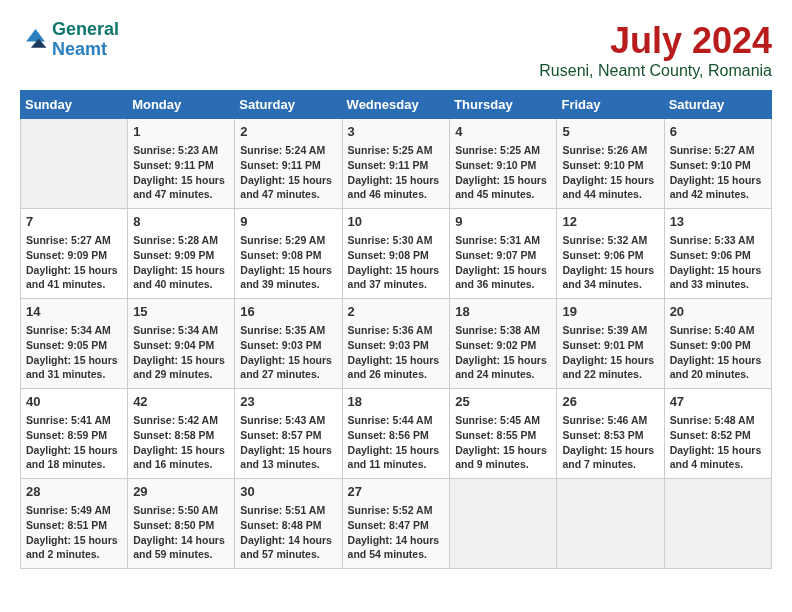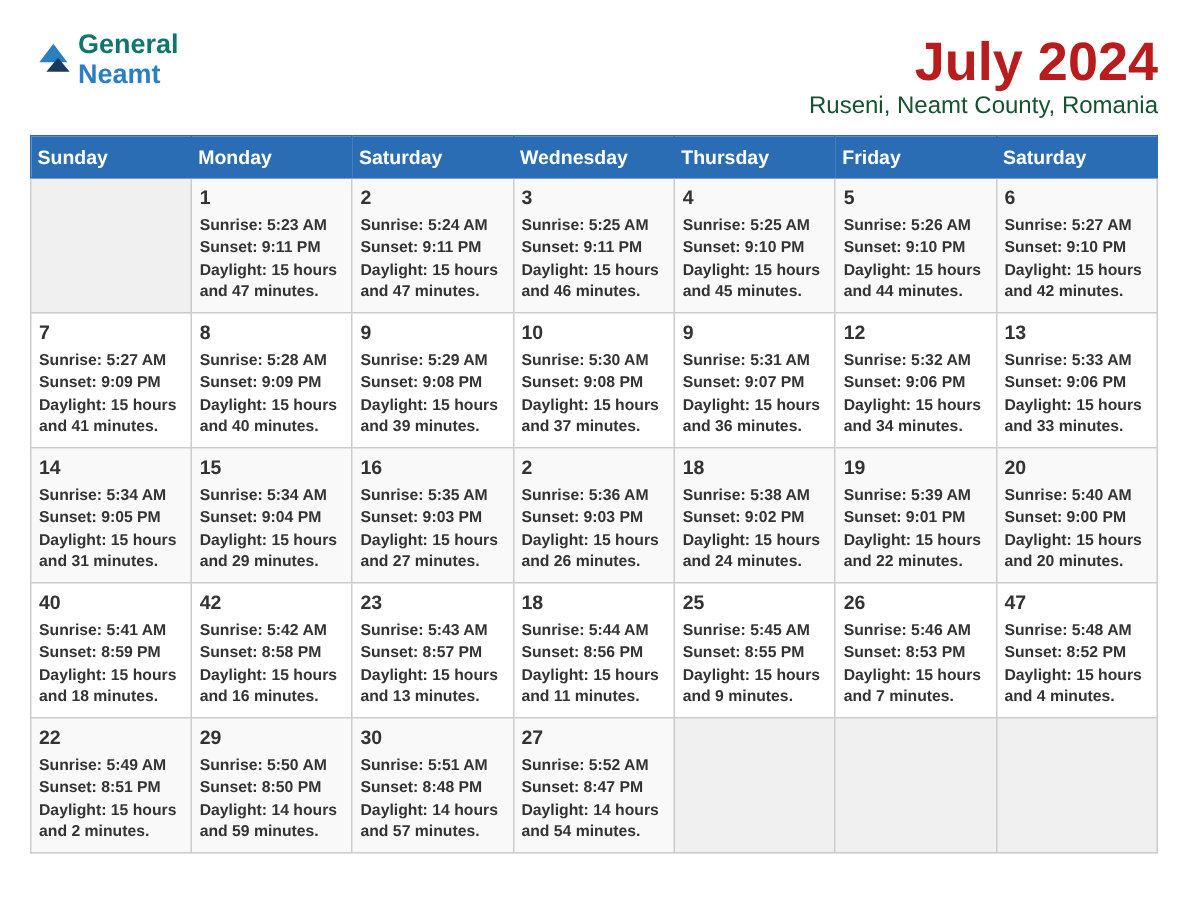--- a/index.html
+++ b/index.html
@@ -235,21 +235,21 @@
           <span class="day-number">26</span>
           <div class="day-info">Sunrise: 5:46 AM<br>Sunset: 8:53 PM<br>Daylight: 15 hours<br>and 7 minutes.</div>
         </td>
         <td>
           <span class="day-number">47</span>
           <div class="day-info">Sunrise: 5:48 AM<br>Sunset: 8:52 PM<br>Daylight: 15 hours<br>and 4 minutes.</div>
         </td>
       </tr>
       <tr>
         <td>
-          <span class="day-number">22</span>
+          <span class="day-number">28</span>
           <div class="day-info">Sunrise: 5:49 AM<br>Sunset: 8:51 PM<br>Daylight: 15 hours<br>and 2 minutes.</div>
         </td>
         <td>
           <span class="day-number">29</span>
           <div class="day-info">Sunrise: 5:50 AM<br>Sunset: 8:50 PM<br>Daylight: 14 hours<br>and 59 minutes.</div>
         </td>
         <td>
           <span class="day-number">30</span>
           <div class="day-info">Sunrise: 5:51 AM<br>Sunset: 8:48 PM<br>Daylight: 14 hours<br>and 57 minutes.</div>
         </td>

